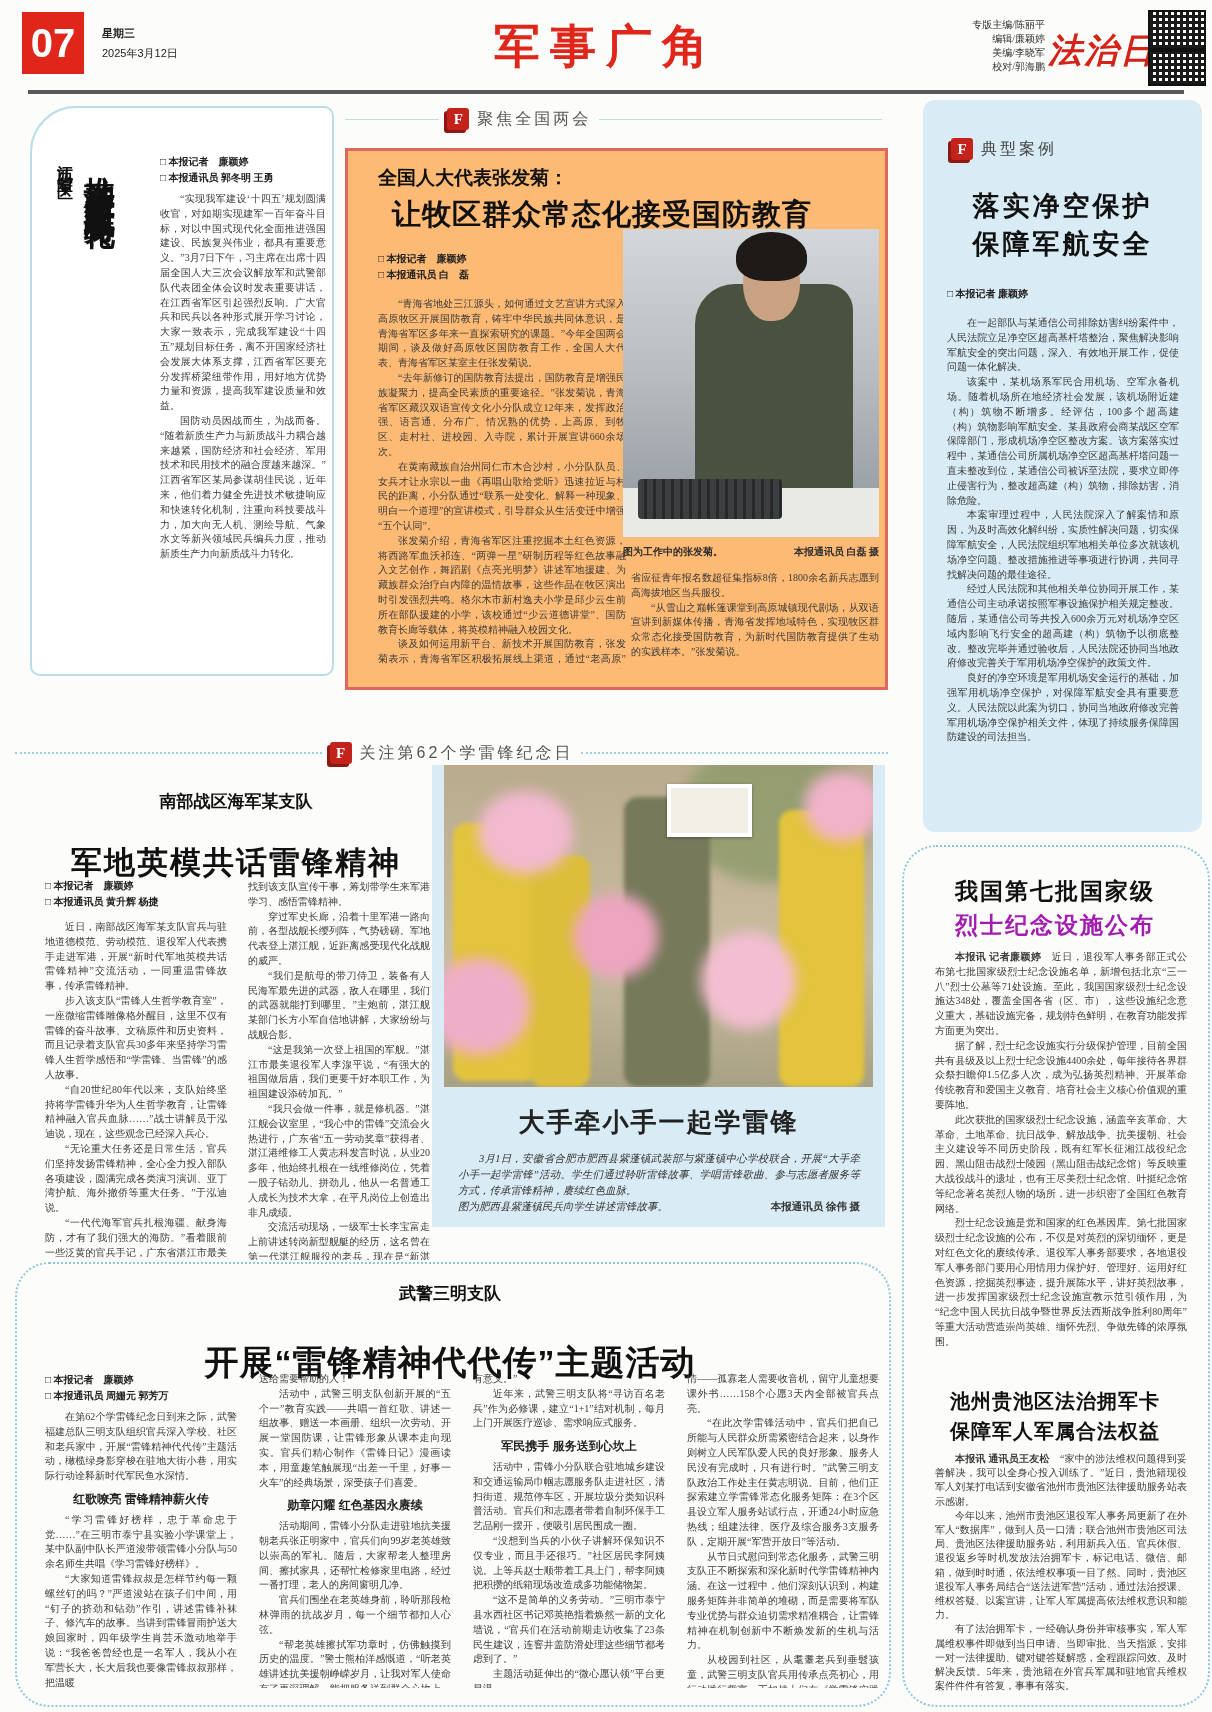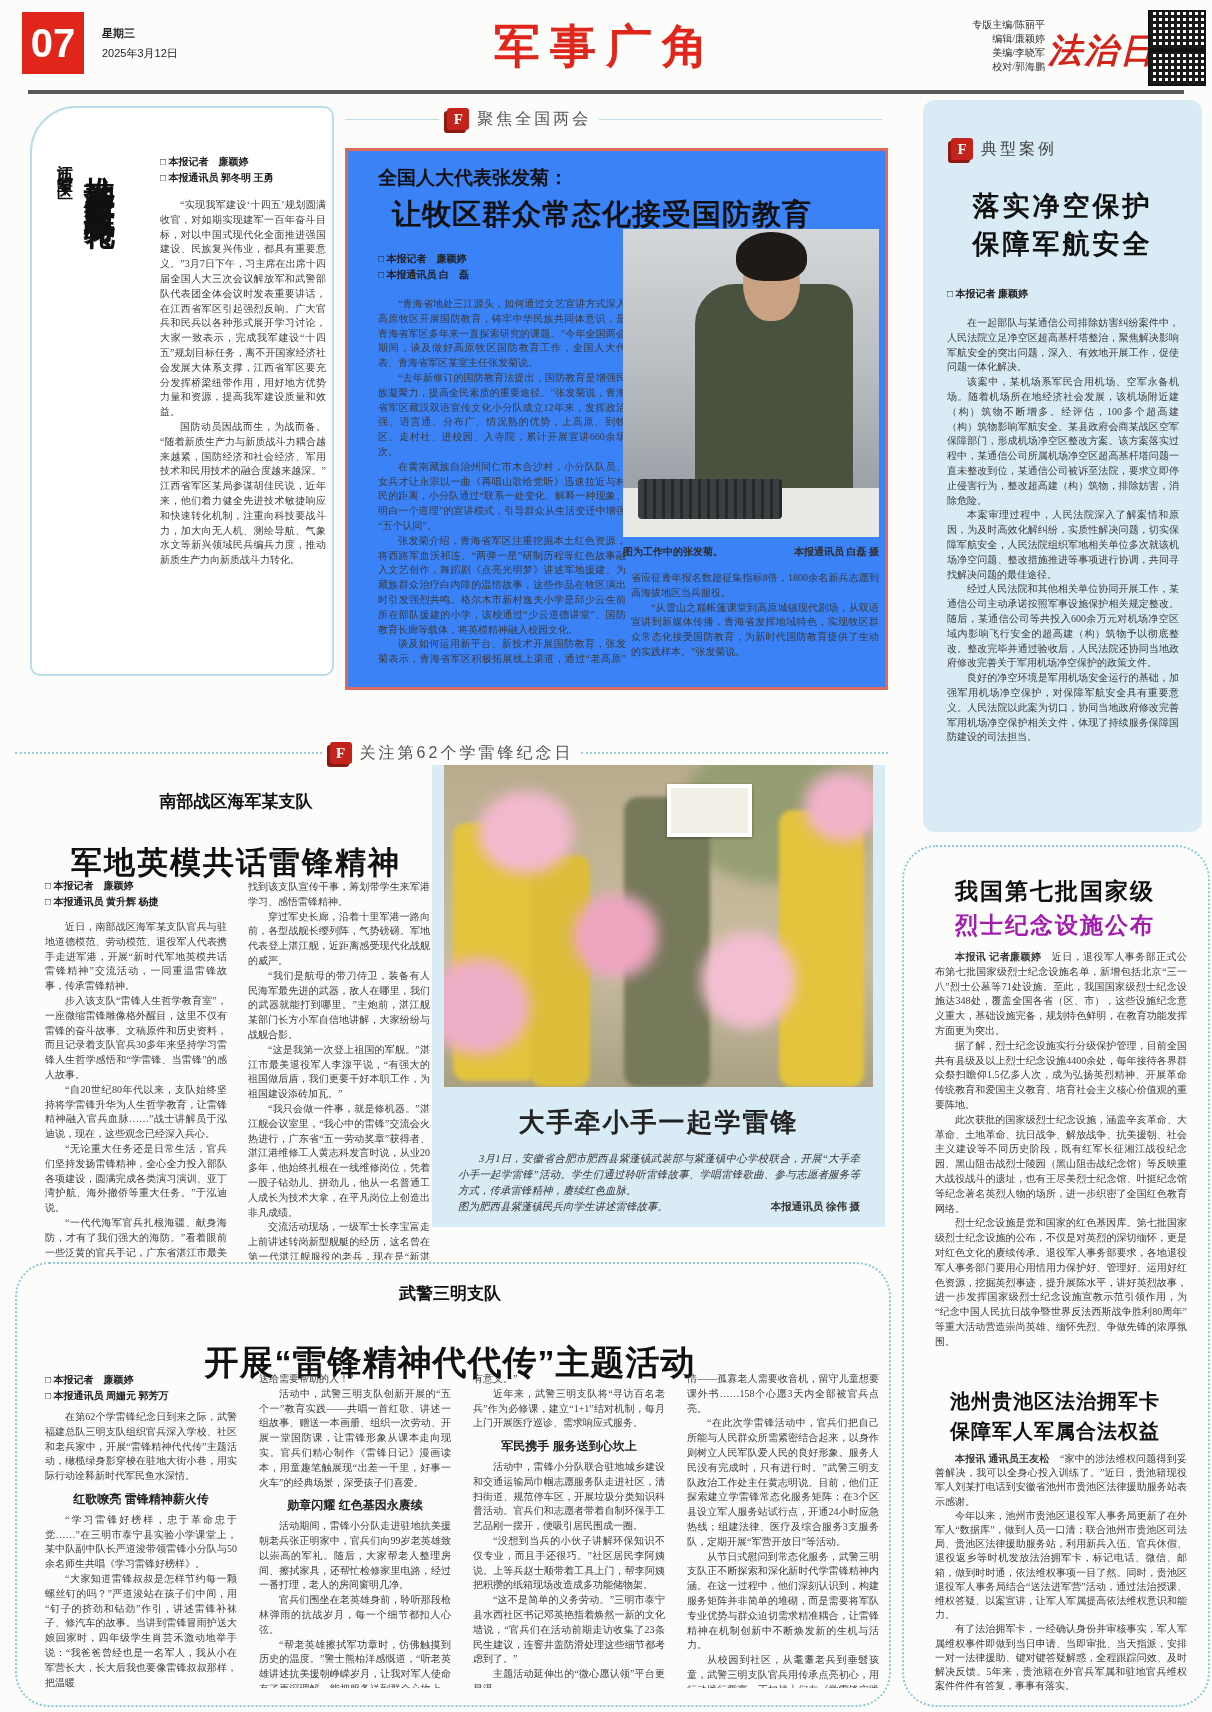--- a/index.html
+++ b/index.html
@@ -28,21 +28,21 @@
   .hrule{background:#57585a;height:4px;}
   
   .flogo{display:inline-flex;align-items:center;justify-content:center;width:22px;height:22px;background:#c3231b;
          color:#fff;font-weight:bold;font-size:15px;border-radius:3px;box-shadow:-3px 3px 0 #8e1812;}
   .bannerrow{display:flex;align-items:center;gap:8px;}
   .bannertext{font-size:16px;color:#555;letter-spacing:3px;font-family:"Liberation Sans",sans-serif;}
   .thinline{flex:1;border-top:1px solid #bcdfe8;height:0;}
   .dotline{flex:1;border-top:2px dotted #9fcfdf;height:0;}
   
   .jxbox{border:2px solid #b9dde9;border-radius:46px 10px 10px 10px;background:#fff;}
-  .redbox{border:3px solid #dd685e;background:#3b82f6;}
+  .redbox{border:3px solid #dd685e;background:#fdba74;}
   .bluepanel{background:#d9ecf5;border-radius:12px;}
   .dotbox{border:2px dotted #8fc7da;border-radius:34px;background:transparent;}
   .subhead{font-family:"Liberation Sans",sans-serif;font-weight:bold;font-size:12px;color:#222;
            text-align:center;margin:8px 0 6px 0;text-indent:0;}
   .capfont{font-style:italic;font-size:10.5px;line-height:16px;color:#333;}
   
   .ph1{background:linear-gradient(180deg,#d4d7d9 0%,#b9bec2 45%,#8f969b 100%);overflow:hidden;}
   .ph1 .torso{position:absolute;left:28%;top:18%;width:62%;height:70%;background:#49523f;border-radius:40px 26px 0 0;}
   .ph1 .head{position:absolute;left:47%;top:4%;width:22%;height:26%;background:#c9a183;border-radius:50% 50% 46% 46%;}
   .ph1 .hair{position:absolute;left:44%;top:1%;width:28%;height:16%;background:#1d1a18;border-radius:50% 50% 40% 40%;}
@@ -78,21 +78,21 @@
   <div class="abs qr" style="left:1148px;top:50px;width:54px;height:32px;"></div>
   <div class="abs hrule" style="left:28px;top:90px;width:1156px;"></div>
 
   <div class="abs jxbox" style="left:30px;top:106px;width:300px;height:566px;">
     <div class="abs vt sans b" style="left:22px;top:44px;font-size:16px;letter-spacing:5px;color:#111;">江西省军区：</div>
     <div class="abs vt sans b" style="left:52px;top:44px;font-size:31px;line-height:1;letter-spacing:3px;color:#111;height:512px;">推动新质生产力向新质战斗力转化</div>
     <div class="abs" style="left:128px;top:46px;width:166px;">
       <div class="byline">□ 本报记者　廉颖婷</div>
       <div class="byline">□ 本报通讯员 郭冬明 王勇</div>
     </div>
-    <div class="abs body10 just hidden-overflow" style="left:128px;top:90px;width:166px;height:458px;">
+    <div class="abs body10 just hidden-overflow" style="left:128px;top:84px;width:166px;height:458px;">
       <p class="p">“实现我军建设‘十四五’规划圆满收官，对如期实现建军一百年奋斗目标，对以中国式现代化全面推进强国建设、民族复兴伟业，都具有重要意义。”3月7日下午，习主席在出席十四届全国人大三次会议解放军和武警部队代表团全体会议时发表重要讲话，在江西省军区引起强烈反响。广大官兵和民兵以各种形式展开学习讨论，大家一致表示，完成我军建设“十四五”规划目标任务，离不开国家经济社会发展大体系支撑，江西省军区要充分发挥桥梁纽带作用，用好地方优势力量和资源，提高我军建设质量和效益。</p>
       <p class="p">国防动员因战而生，为战而备。“随着新质生产力与新质战斗力耦合越来越紧，国防经济和社会经济、军用技术和民用技术的融合度越来越深。”江西省军区某局参谋胡佳民说，近年来，他们着力健全先进技术敏捷响应和快速转化机制，注重向科技要战斗力，加大向无人机、测绘导航、气象水文等新兴领域民兵编兵力度，推动新质生产力向新质战斗力转化。</p>
     </div>
   </div>
 
   <div class="abs bannerrow" style="left:345px;top:108px;width:537px;">
     <div class="thinline"></div>
     <span class="flogo">F</span>
     <span class="bannertext">聚焦全国两会</span>
     <div class="thinline" style="flex:3;"></div>

